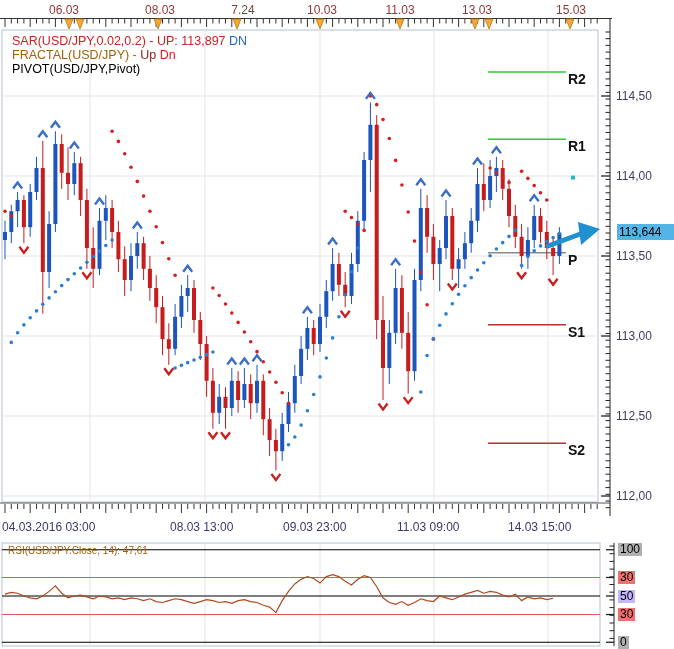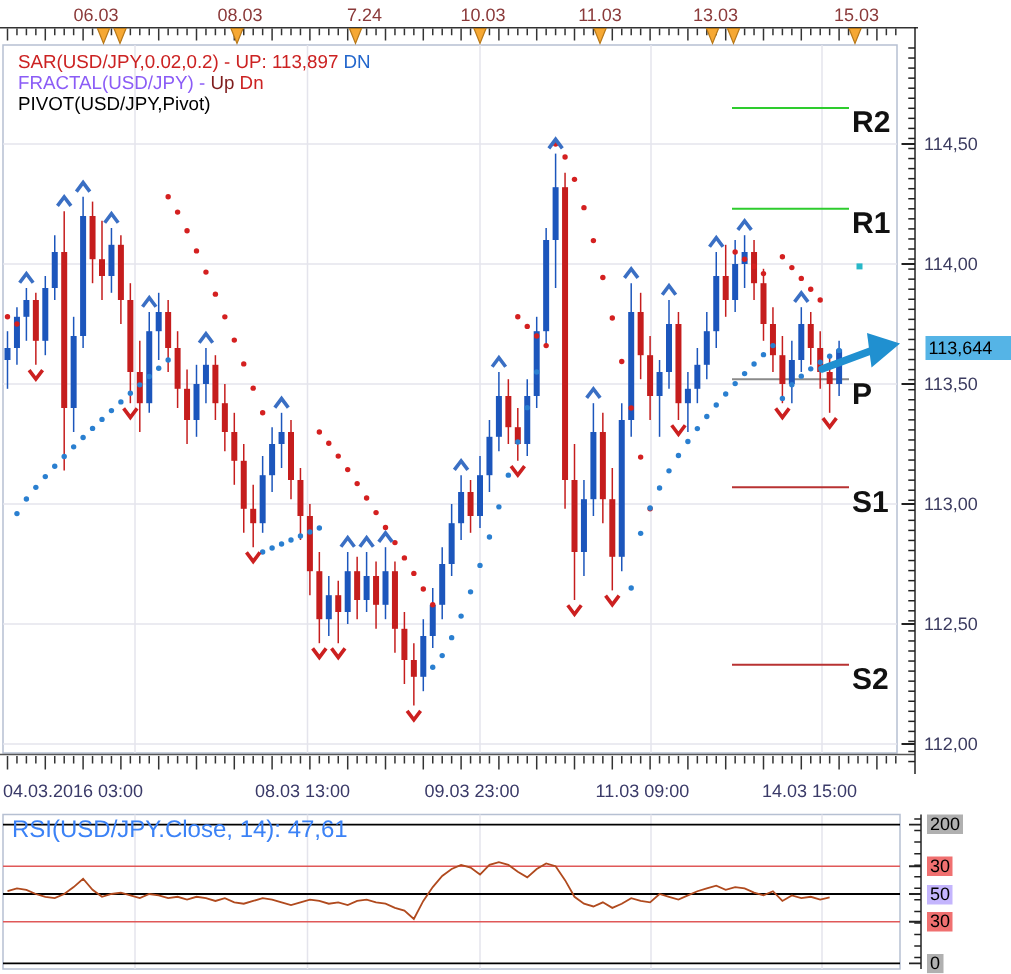--- a/index.html
+++ b/index.html
@@ -3,25 +3,25 @@
 <meta charset="utf-8">
 <style>
   html,body{margin:0;padding:0;background:#fff;}
   .page{position:relative;width:674px;height:649px;background:#fff;overflow:hidden;
         font-family:"Liberation Sans",sans-serif;}
   svg{position:absolute;left:0;top:0;}
   .top-date{position:absolute;top:3px;font-size:12px;color:#8b3a3a;transform:translateX(-50%);white-space:nowrap;}
   .bot-date{position:absolute;top:520px;font-size:12px;color:#3a3a68;white-space:nowrap;}
   .price-lbl{position:absolute;left:616px;font-size:12px;color:#3c3c60;white-space:nowrap;}
   .rsi-badge{position:absolute;left:618px;font-size:12px;color:#000;padding:0 2px;line-height:13px;}
-  .pivot-lbl{position:absolute;font-size:20px;font-weight:600;color:#111;}
+  .pivot-lbl{position:absolute;font-size:14px;font-weight:600;color:#111;}
   .legend{position:absolute;left:12px;font-size:12.5px;white-space:nowrap;}
   .badge{position:absolute;left:617px;top:224px;width:57px;height:16px;background:#55b4e6;
          color:#000;font-size:12px;line-height:16px;padding-left:2px;}
-  .rsi-label{position:absolute;left:8px;top:545px;font-size:16px;color:#3b82f6;white-space:nowrap;}
+  .rsi-label{position:absolute;left:8px;top:545px;font-size:10px;color:#a16207;white-space:nowrap;}
 </style>
 </head>
 <body>
 
 <div class="page">
 
   <div id="top-dates">
       <div class="top-date" style="left: 64px;">06.03</div>
       <div class="top-date" style="left: 160px;">08.03</div>
       <div class="top-date" style="left: 243px;">7.24</div>
@@ -682,21 +682,21 @@
       <line x1="606" y1="614.5" x2="614" y2="614.5" stroke="#222" stroke-width="1.3"></line>
       <line x1="606" y1="642.25" x2="614" y2="642.25" stroke="#222" stroke-width="1.3"></line>
     </svg>
 
   <div class="legend" style="top:34px">
     <span style="color:#cc2222">SAR(USD/JPY,0.02,0.2) -</span>
     <span style="color:#cc2222">UP: 113,897</span>
     <span style="color:#2266cc">DN</span>
   </div>
   <div class="legend" style="top:48px">
-    <span style="color:#8b5cf6">FRACTAL(USD/JPY) -</span>
+    <span style="color:#a16207">FRACTAL(USD/JPY) -</span>
     <span style="color:#7f1d1d">Up</span>
     <span style="color:#cc2222">Dn</span>
   </div>
   <div class="legend" style="top:62px;color:#000">
     <span>PIVOT(USD/JPY,Pivot)</span>
   </div>
 
   <div id="price-labels">
       <div class="price-lbl" style="top: 89px;">114,50</div>
       <div class="price-lbl" style="top: 169px;">114,00</div>
@@ -720,19 +720,19 @@
       <div class="bot-date" style="left: 2px;">04.03.2016 03:00</div>
       <div class="bot-date" style="left: 170px;">08.03 13:00</div>
       <div class="bot-date" style="left: 283px;">09.03 23:00</div>
       <div class="bot-date" style="left: 397px;">11.03 09:00</div>
       <div class="bot-date" style="left: 508px;">14.03 15:00</div>
     </div>
 
   <div class="rsi-label">RSI(USD/JPY.Close, 14): 47,61</div>
 
   <div id="rsi-badges">
-      <div class="rsi-badge" style="top: 543.25px; background: rgb(176, 176, 176);">200</div>
+      <div class="rsi-badge" style="top: 543.25px; background: rgb(176, 176, 176);">100</div>
       <div class="rsi-badge" style="top: 571px; background: rgb(240, 112, 112);">30</div>
       <div class="rsi-badge" style="top: 589.5px; background: #c4b5fd;">50</div>
       <div class="rsi-badge" style="top: 608px; background: rgb(240, 112, 112);">30</div>
       <div class="rsi-badge" style="top: 635.75px; background: rgb(176, 176, 176);">0</div>
     </div>
 </div>
 
 </body></html>

